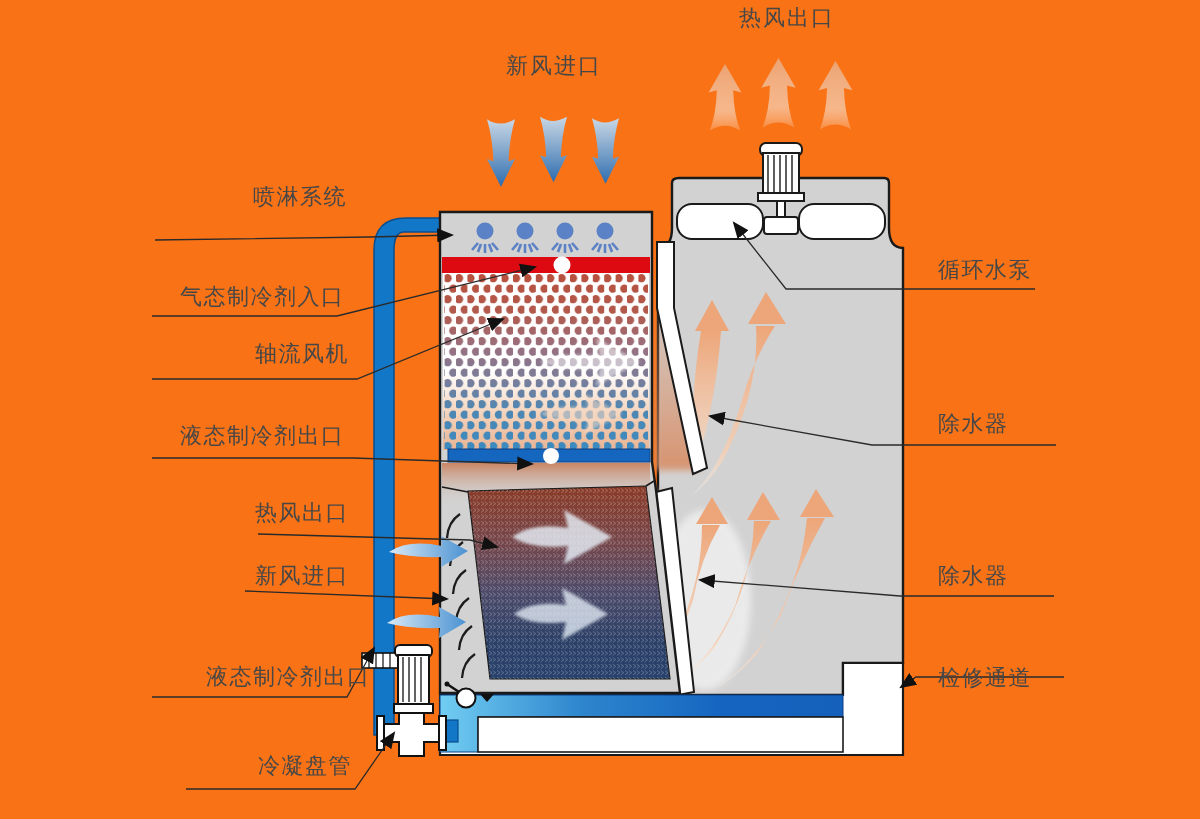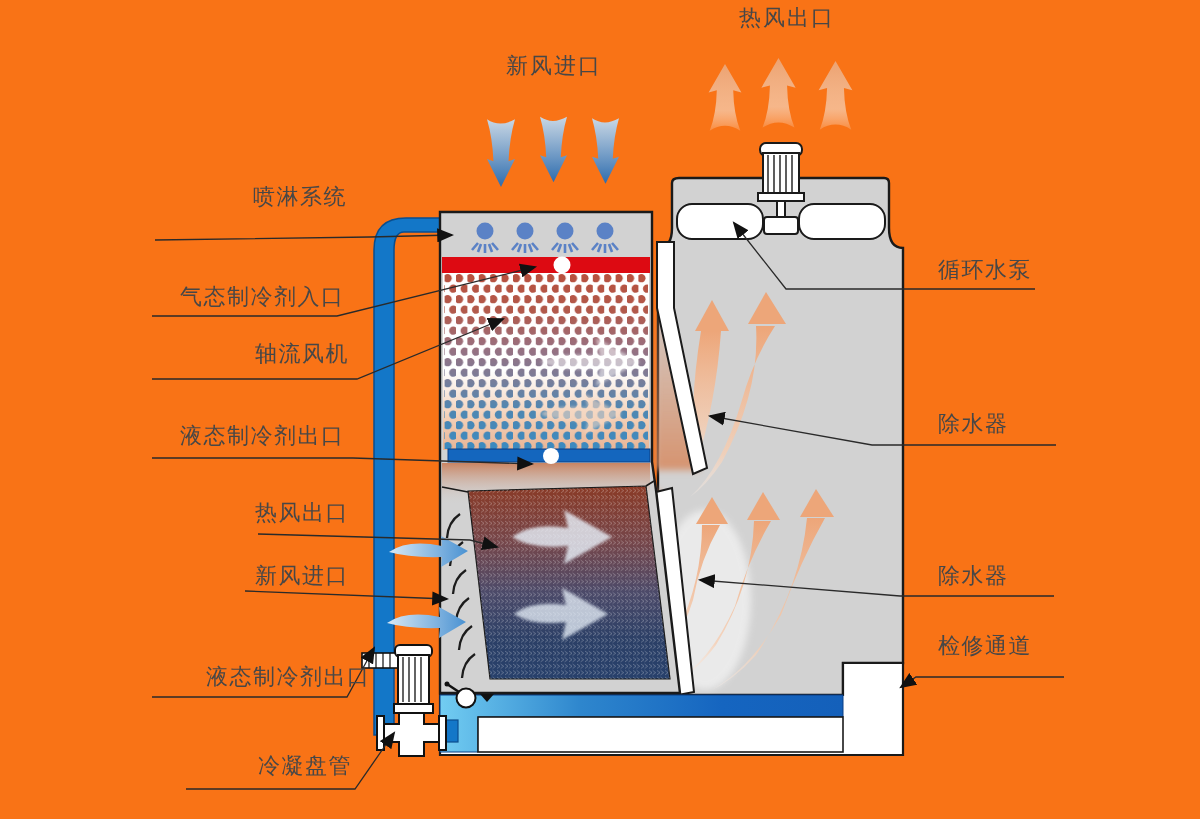--- a/index.html
+++ b/index.html
@@ -261,15 +261,15 @@
 <div class="lbl" style="left:180px;top:285px">气态制冷剂入口</div>
 <div class="lbl" style="left:255px;top:342px">轴流风机</div>
 <div class="lbl" style="left:180px;top:424px">液态制冷剂出口</div>
 <div class="lbl" style="left:255px;top:501px">热风出口</div>
 <div class="lbl" style="left:255px;top:564px">新风进口</div>
 <div class="lbl" style="left:206px;top:665px">液态制冷剂出口</div>
 <div class="lbl" style="left:258px;top:754px">冷凝盘管</div>
 <div class="lbl" style="left:938px;top:258px">循环水泵</div>
 <div class="lbl" style="left:938px;top:412px">除水器</div>
 <div class="lbl" style="left:938px;top:564px">除水器</div>
-<div class="lbl" style="left:938px;top:634px">检修通道</div>
+<div class="lbl" style="left:938px;top:666px">检修通道</div>
 
 </div>
 
 </body></html>

